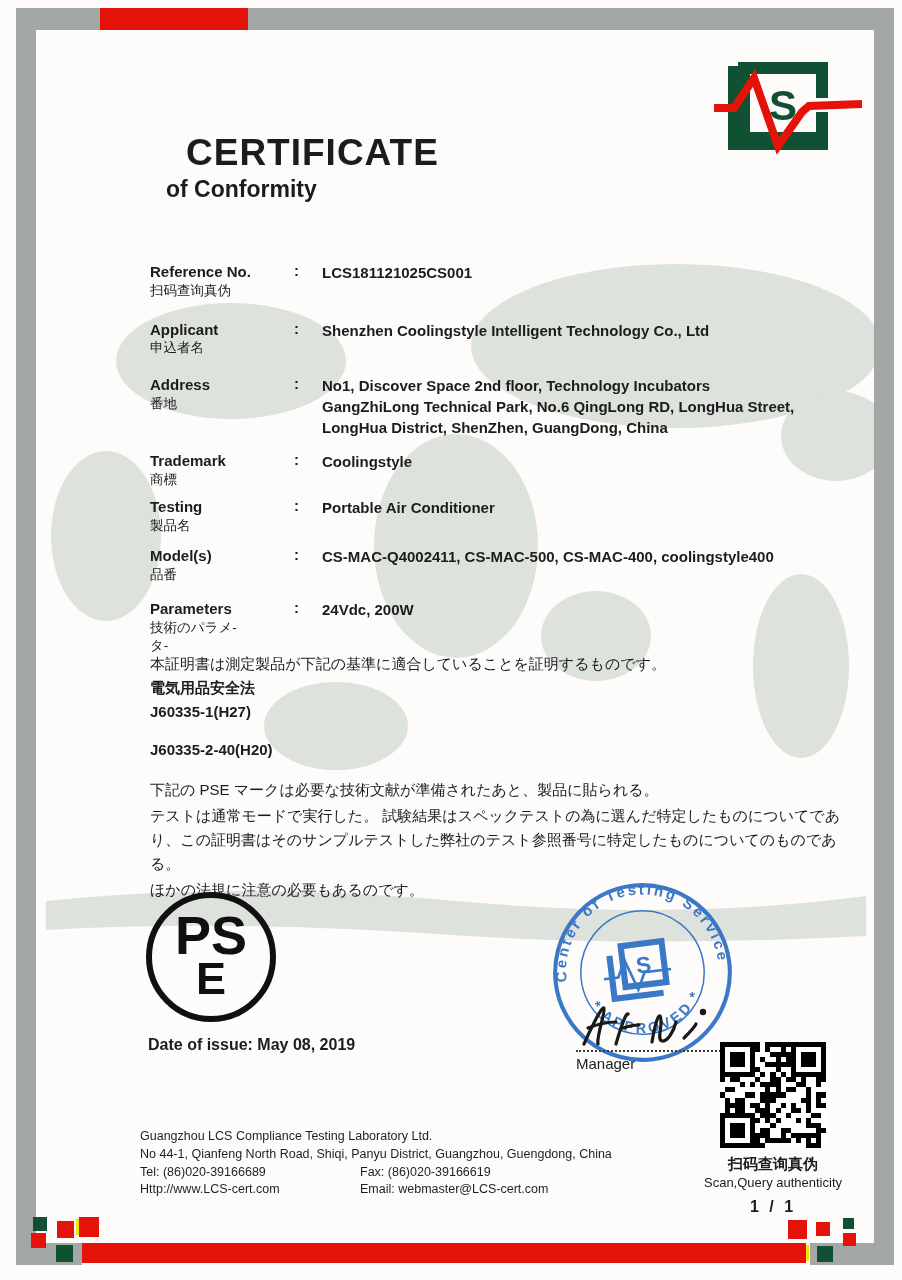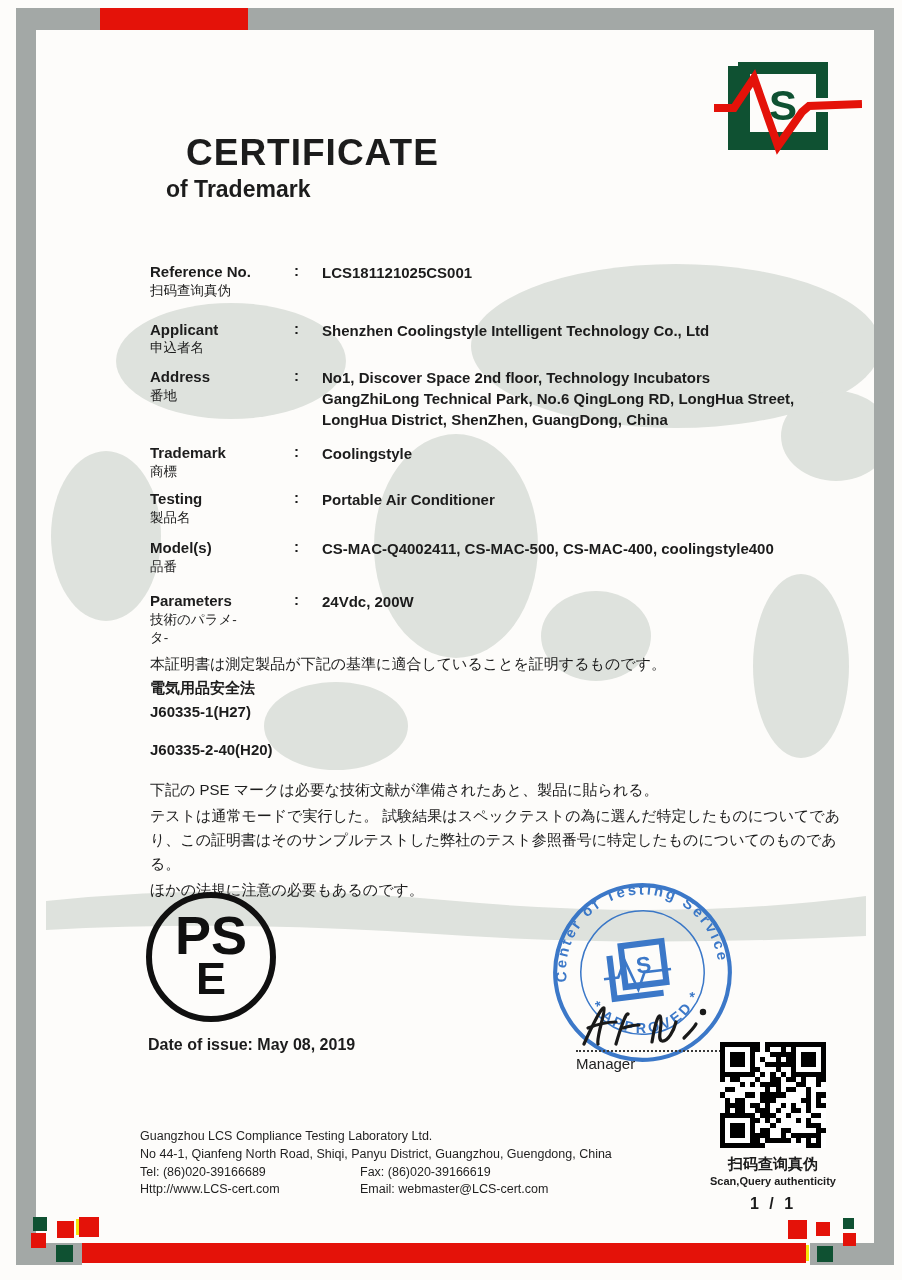--- a/index.html
+++ b/index.html
@@ -28,21 +28,21 @@
 
   
   .titleblock { position:absolute; left:166px; top:132px; }
   .title { font-size:37px; font-weight:bold; letter-spacing:1px;margin-left:20px; }
   .subtitle { font-size:23px; font-weight:bold; margin-top:2px; }
   .logo { position:absolute; left:714px; top:62px; }
 
   
   .fields { position:absolute; left:150px; top:262px; width:684px; }
   .frow { display:flex; align-items:flex-start; }
-  .r0{margin-bottom:20px;} .r1{margin-bottom:10px;} .r2{margin-bottom:13px;}
+  .r0{margin-bottom:20px;} .r1{margin-bottom:18px;} .r2{margin-bottom:13px;}
   .r3{margin-bottom:8px;}  .r4{margin-bottom:12px;} .r5{margin-bottom:15px;}
   .flabel { width:144px; font-size:15px; line-height:1.32; }
   .flabel .en { font-weight:bold; display:block; }
   .flabel .jp { font-weight:normal; font-size:13.5px; display:block; white-space:pre-line; }
   .fcolon { width:28px; font-weight:bold; font-size:15px; }
   .fvalue { flex:1; font-weight:bold; font-size:15px; line-height:1.4; white-space:pre-line; }
 
   
   .statements { position:absolute; left:150px; top:652px; width:694px; font-size:15px; line-height:1.6; }
   .law  { font-weight:bold; }
@@ -68,21 +68,21 @@
   
   .footer { position:absolute; left:140px; top:1128px; font-size:12.5px; line-height:1.42; color:#1f1f1f; }
   .fline { display:flex; }
   .fcol1 { width:220px; }
 
   
   .qrblock { position:absolute; left:688px; top:1042px; width:170px; text-align:center; }
   .qr { position:relative; width:106px; height:106px; margin:0 auto 7px; background:#fff; }
   .qr i { position:absolute; background:#000; }
   .qcn { font-weight:bold; font-size:15px; }
-  .qen { font-weight:bold; font-size:11px; margin-top:1px; }
+  .qen { font-weight:normal; font-size:13px; margin-top:1px; }
   .qpage { font-weight:bold; font-size:16px; margin-top:8px; letter-spacing:3px; }
 </style>
 </head>
 <body>
 
 <div class="page">
 
   <svg class="map" width="840" height="710" viewBox="0 0 840 710">
     <g fill="#d7dcd6">
       <ellipse cx="640" cy="100" rx="205" ry="82"></ellipse>
@@ -126,21 +126,21 @@
       <rect x="24" y="0" width="90" height="84" fill="#0f5132"></rect>
       <rect x="36" y="12" width="66" height="58" fill="#fdfcfa"></rect>
       <rect x="14" y="73" width="100" height="15" fill="#0f5132"></rect>
       <rect x="100" y="36" width="14" height="14" fill="#fdfcfa"></rect>
       <text x="69" y="43" font-size="42" font-weight="bold" fill="#0f5132" text-anchor="middle" dominant-baseline="central">S</text>
       <polyline points="0,46 20,46 40,16 64,84 88,50 95,44 148,42" fill="none" stroke="#e41209" stroke-width="8"></polyline>
     </svg>
 
     <div class="titleblock">
       <div class="title">CERTIFICATE</div>
-      <div class="subtitle">of Trademark</div>
+      <div class="subtitle">of Conformity</div>
     </div>
 
     <div class="fields">
       <div class="frow r0">
         <div class="flabel">
             <span class="en">Reference No.</span>
             <span class="jp">扫码查询真伪</span>
           </div>
         <div class="fcolon">:</div>
         <div class="fvalue">LCS181121025CS001</div>

